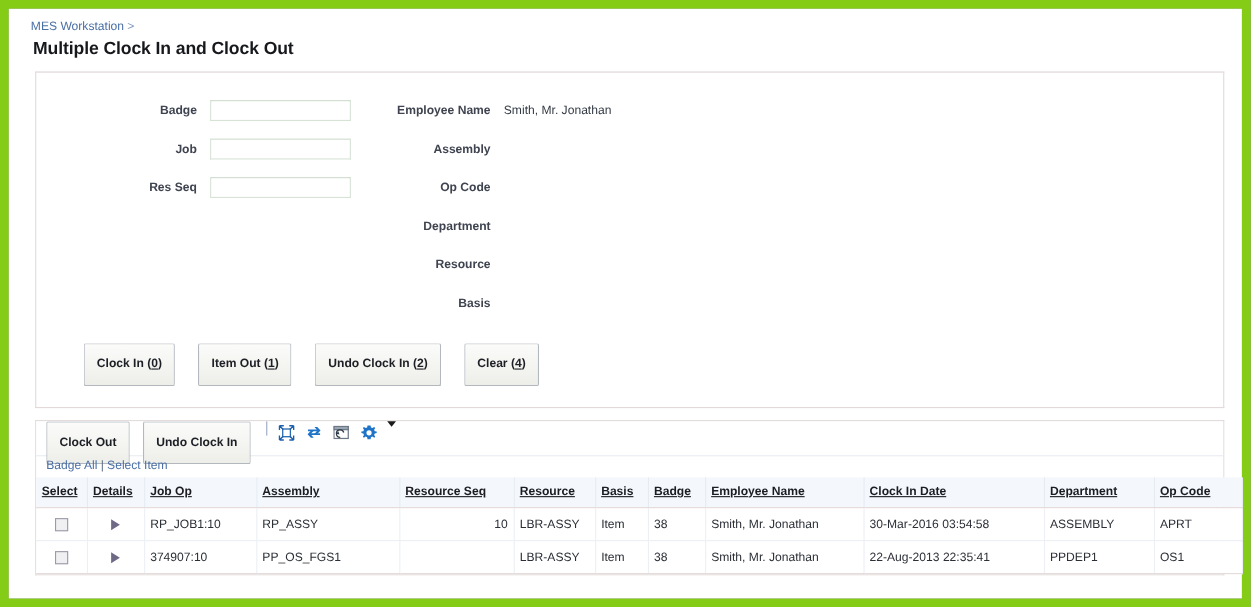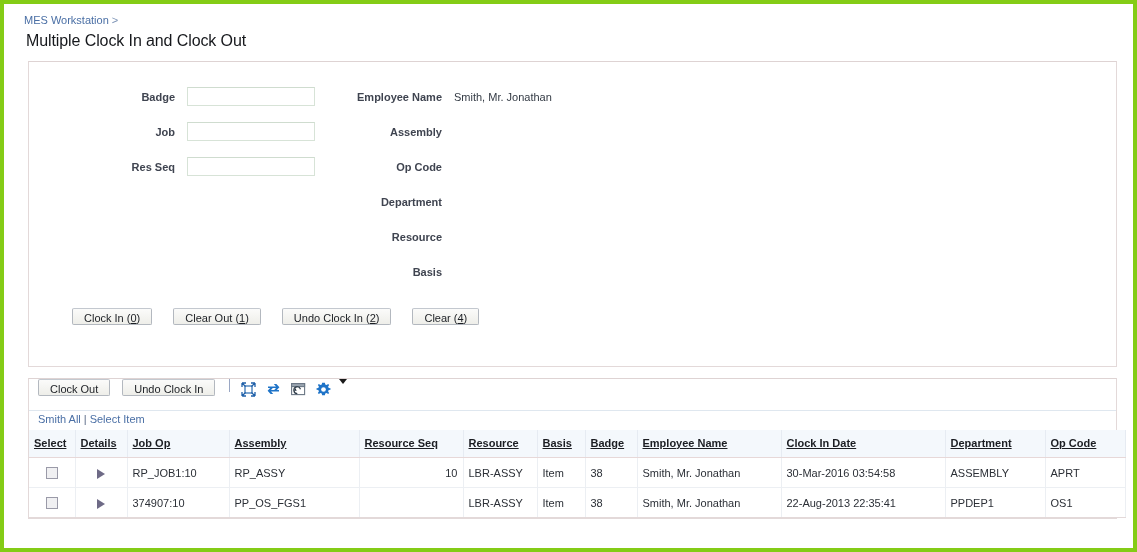--- a/index.html
+++ b/index.html
@@ -14,21 +14,21 @@
     font-size: 11px;
     color: #000000;
     overflow: hidden;
   }
 
   
   #page-frame {
     box-sizing: border-box;
     width: 1137px;
     height: 552px;
-    border: 4px solid #84cc16;
+    border: 8px solid #84cc16;
     background: #737373;
     position: relative;
   }
   #page-inner {
     box-sizing: border-box;
     width: 100%;
     height: 100%;
     background: #ffffff;
     padding: 0;
     position: relative;
@@ -47,21 +47,21 @@
     text-decoration: none;
     cursor: pointer;
   }
   .breadcrumb .crumb-sep {
     color: #7b92b5;
     padding-left: 3px;
   }
   .page-title {
     padding: 4px 0 0 22px;
     font-size: 16px;
-    font-weight: normal;
+    font-weight: bold;
     color: #16181c;
     letter-spacing: -0.1px;
     line-height: 20px;
   }
 
   
   .panel {
     box-sizing: border-box;
     margin: 10px 16px 0 24px;
     border: 1px solid #e3d9d9;
@@ -140,29 +140,29 @@
   .btn-row {
     position: absolute;
     left: 43px;
     top: 246px;
     display: flex;
     align-items: center;
     gap: 21px;
   }
   .btn {
     box-sizing: border-box;
-    height: 17px;
+    height: 39px;
     padding: 0 11px;
     border: 1px solid #b3b8bf;
     border-top-color: #c3c8cf;
     border-radius: 2px;
     background: linear-gradient(#fbfbfa, #eeeee9);
     font-family: "Liberation Sans", sans-serif;
     font-size: 11px;
-    font-weight: normal;
+    font-weight: bold;
     color: #1c1f24;
     line-height: 19px;
     white-space: nowrap;
     cursor: pointer;
   }
   .btn u { text-decoration: underline; }
 
   
   .table-panel {
     margin-top: 11px;
@@ -327,21 +327,21 @@
           <div class="val-right"></div>
         </div>
         <div class="right-row">
           <div class="lbl-right">Basis</div>
           <div class="val-right"></div>
         </div>
       </div>
 
       <div class="btn-row">
         <button class="btn"><span>Clock In (</span><u>0</u><span>)</span></button>
-        <button class="btn"><span>Clear Out (</span><u>1</u><span>)</span></button>
+        <button class="btn"><span>Item Out (</span><u>1</u><span>)</span></button>
         <button class="btn"><span>Undo Clock In (</span><u>2</u><span>)</span></button>
         <button class="btn"><span>Clear (</span><u>4</u><span>)</span></button>
       </div>
     </div>
 
     <div class="panel table-panel">
 
       <div class="tbl-toolbar">
         <button class="btn">Clock Out</button>
         <button class="btn">Undo Clock In</button>
@@ -377,21 +377,21 @@
           <svg width="15" height="15" viewBox="0 0 16 16">
             <path d="M8 0.8 l1.5 0 l0.35 1.9 l1.5 0.62 l1.6 -1.1 l1.06 1.06 l-1.1 1.6 l0.62 1.5 l1.9 0.35 l0 1.5 l-1.9 0.35 l-0.62 1.5 l1.1 1.6 l-1.06 1.06 l-1.6 -1.1 l-1.5 0.62 l-0.35 1.9 l-1.5 0 l-1.5 0 l-0.35 -1.9 l-1.5 -0.62 l-1.6 1.1 l-1.06 -1.06 l1.1 -1.6 l-0.62 -1.5 l-1.9 -0.35 l0 -1.5 l1.9 -0.35 l0.62 -1.5 l-1.1 -1.6 l1.06 -1.06 l1.6 1.1 l1.5 -0.62 l0.35 -1.9 z" fill="#1f74c8"></path>
             <circle cx="8" cy="8" r="2.5" fill="#ffffff"></circle>
           </svg>
         </span>
 
         <span class="tb-caret"></span>
       </div>
 
       <div class="select-links">
-        <a>Smith All</a><span class="bar">|</span><a>Select Item</a>
+        <a>Badge All</a><span class="bar">|</span><a>Select Item</a>
       </div>
 
       <table class="grid">
         <colgroup>
           <col style="width:46px">
             <col style="width:52px">
             <col style="width:102px">
           <col style="width:130px">
             <col style="width:104px">
             <col style="width:74px">

